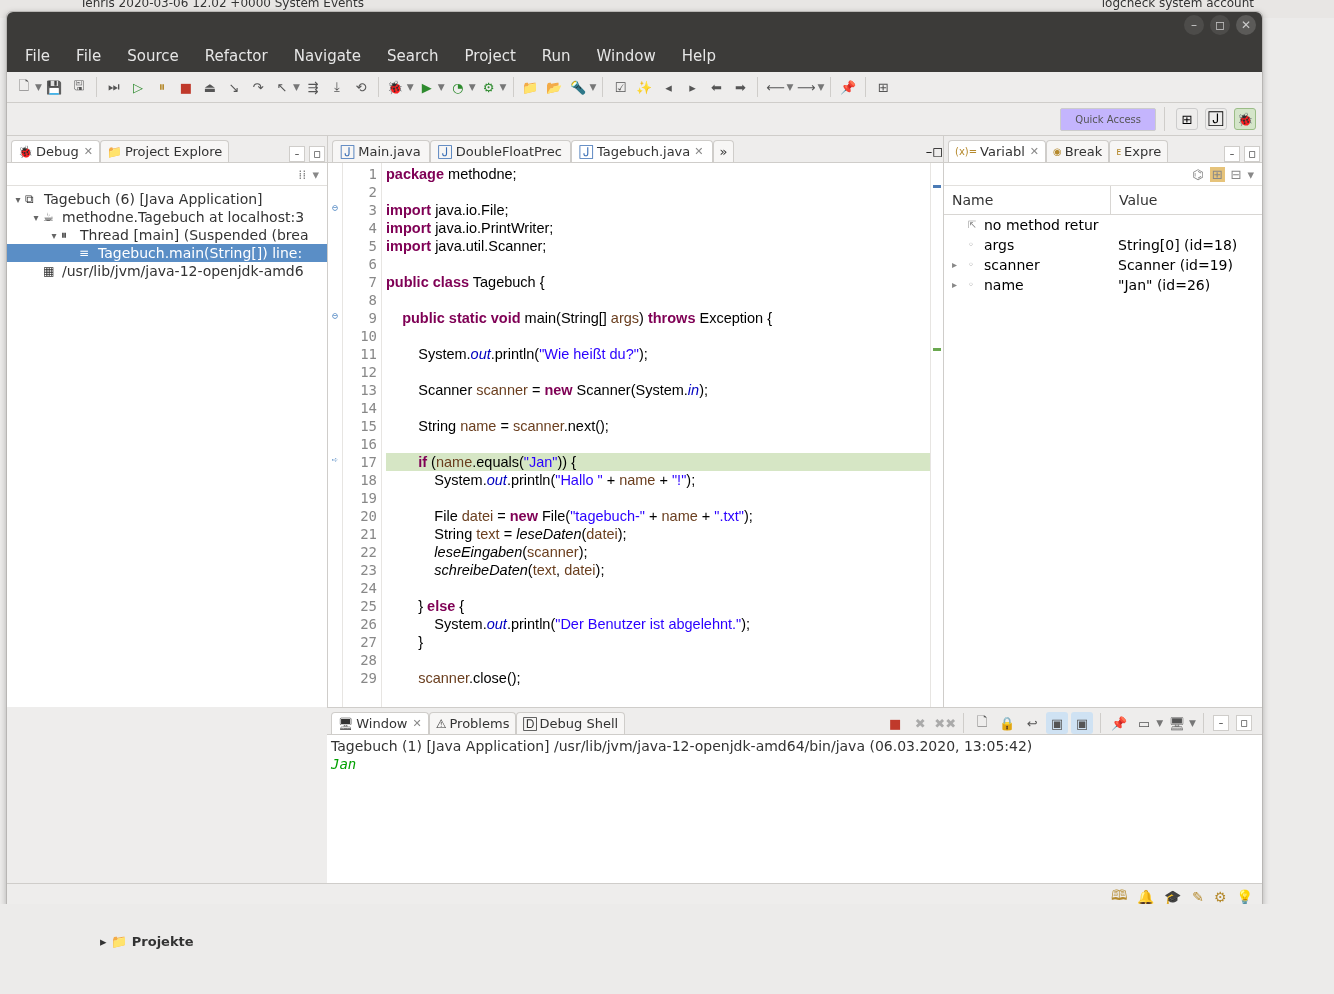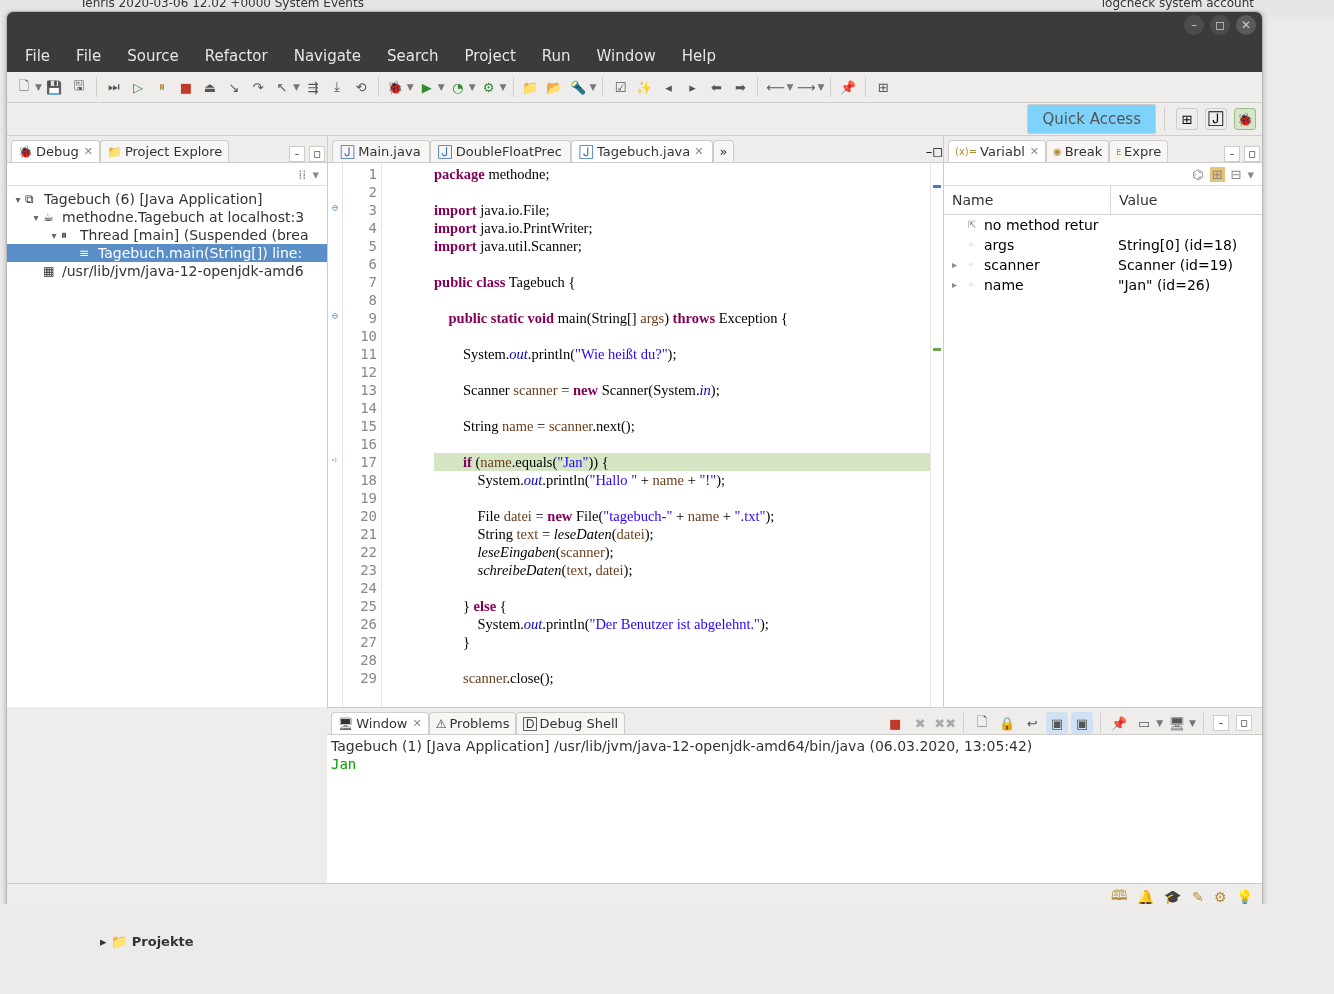--- a/index.html
+++ b/index.html
@@ -11,21 +11,21 @@
 .titlebar .win-buttons{position:absolute;right:6px;top:3px;display:flex;gap:6px;}
 .win-btn{width:20px;height:20px;border-radius:10px;background:#4d4c4a;color:#ccc;display:flex;align-items:center;justify-content:center;font-size:12px;cursor:pointer;}
 .win-btn.close{background:#5b5a58;}
 .menubar{height:32px;background:#3c3b39;color:#e6e6e6;display:flex;align-items:center;padding:0 6px;gap:2px;font-size:15px;}
 .menubar .menu-item{padding:6px 12px;border-radius:3px;cursor:pointer;}
 .toolbar{height:30px;background:#eeedec;border-bottom:1px solid #cfcdca;display:flex;align-items:center;padding:0 6px;gap:2px;}
 .tb-icon{width:18px;height:18px;display:flex;align-items:center;justify-content:center;font-size:13px;color:#555;border:1px solid transparent;border-radius:3px;padding:1px;cursor:pointer;}
 .tb-sep{width:1px;height:20px;background:#cfcdca;margin:0 4px;}
 .tb-drop{font-size:9px;color:#777;margin-left:-2px;cursor:pointer;}
 .quick-row{height:32px;background:#eeedec;border-bottom:1px solid #cfcdca;display:flex;align-items:center;justify-content:flex-end;padding:0 6px;gap:4px;}
-.quick-box{border:1px solid #ccc;background:#7dd3fc;padding:5px 14px;border-radius:2px;color:#555;font-size:15px;}
+.quick-box{border:1px solid #ccc;background:#c4b5fd;padding:5px 14px;border-radius:2px;color:#555;font-size:10px;}
 .persp-icon{width:20px;height:20px;display:flex;align-items:center;justify-content:center;border:1px solid #ccc;border-radius:3px;margin-left:3px;cursor:pointer;}
 .persp-icon.active{background:#d4e5c9;border-color:#9bbd87;}
 .body-area{flex:1;display:flex;flex-direction:column;min-height:0;}
 .top-panes{flex:1;display:flex;min-height:0;}
 .left-pane{width:320px;border-right:1px solid #cfcdca;display:flex;flex-direction:column;background:#eeedec;}
 .pane-tabs{height:26px;display:flex;align-items:flex-end;background:#eeedec;border-bottom:1px solid #cfcdca;padding-left:4px;gap:0;}
 .pane-tab{display:flex;align-items:center;gap:3px;padding:3px 6px;border:1px solid #cfcdca;border-bottom:none;background:#f7f6f5;border-radius:4px 4px 0 0;font-size:13px;color:#333;cursor:pointer;white-space:nowrap;}
 .pane-tab.active{background:#fff;}
 .pane-tab .x{color:#888;font-size:11px;margin-left:2px;}
 .pane-tab .ico{font-size:12px;}
@@ -40,21 +40,21 @@
 .tree-ico{width:16px;font-size:12px;margin-right:3px;}
 .center-pane{flex:1;display:flex;flex-direction:column;min-width:0;border-right:1px solid #cfcdca;}
 .editor-tabs{height:26px;display:flex;align-items:flex-end;background:#eeedec;border-bottom:1px solid #cfcdca;padding-left:4px;}
 .editor-tab{display:flex;align-items:center;gap:4px;padding:3px 8px;border:1px solid #cfcdca;border-bottom:none;background:#f7f6f5;border-radius:4px 4px 0 0;font-size:13px;color:#333;cursor:pointer;}
 .editor-tab.active{background:#fff;}
 .editor-tab .fico{color:#3b6fb5;font-size:12px;}
 .editor-tab .x{color:#888;font-size:11px;}
 .editor-body{flex:1;display:flex;background:#fff;overflow:hidden;position:relative;}
 .ruler{width:34px;background:#fff;border-right:1px solid #e7e5e2;text-align:right;color:#888;font-family:"DejaVu Sans Mono",monospace;font-size:14px;padding:2px 4px 2px 0;line-height:18px;white-space:pre;}
 .marker-col{width:14px;background:#fff;border-right:1px solid #e7e5e2;font-family:monospace;font-size:10px;line-height:18px;color:#5a8ec6;white-space:pre;text-align:center;}
-.code{flex:1;font-family:Liberation Serif, serif;font-size:14.5px;line-height:18px;padding:2px 0 2px 4px;white-space:pre;overflow:auto;margin-left:48px;}
+.code{flex:1;font-family:Liberation Sans, sans-serif;font-size:14.5px;line-height:18px;padding:2px 0 2px 4px;white-space:pre;overflow:auto;}
 .code .kw{color:#7f0055;font-weight:bold;}
 .code .st{color:#2a00ff;}
 .code .fld{color:#0000c0;font-style:italic;}
 .code .var{color:#6a3e1e;}
 .code .mth{font-style:italic;}
 .code-line{display:block;height:18px;}
 .code-line.current{background:#d6e6c5;}
 .overview{width:12px;background:#fff;border-left:1px solid #e7e5e2;position:relative;}
 .ov-mark{position:absolute;left:2px;width:8px;height:3px;}
 .right-pane{width:318px;display:flex;flex-direction:column;background:#eeedec;}
@@ -64,21 +64,21 @@
 .var-col-h:first-child{width:150px;}
 .var-row{display:flex;font-size:14px;padding:2px 0;}
 .var-row .c1{width:158px;padding-left:8px;display:flex;align-items:center;gap:4px;white-space:nowrap;}
 .var-row .c2{padding-left:8px;}
 .var-ico{width:12px;height:12px;font-size:10px;color:#888;}
 .console-area{height:175px;border-top:1px solid #cfcdca;display:flex;flex-direction:column;background:#eeedec;margin-left:320px;margin-right:0;}
 .console-area .pane-tabs{padding-right:4px;}
 .console-toolbar-right{display:flex;align-items:center;gap:3px;margin-left:auto;padding-right:4px;}
 .console-body{flex:1;background:#fff;overflow:auto;font-family:"DejaVu Sans Mono",monospace;font-size:14px;line-height:18px;padding:2px 4px;color:#000;}
 .console-body .header-line{font-family:"DejaVu Sans",sans-serif;color:#333;}
-.console-body .input{color:#00a000;}
+.console-body .input{color:#00a000;font-style:italic;}
 .statusbar{height:26px;border-top:1px solid #cfcdca;background:#eeedec;display:flex;align-items:center;justify-content:flex-end;padding:0 8px;gap:10px;}
 .status-icon{font-size:14px;color:#b58a2e;cursor:pointer;}
 .bottom-desktop{position:absolute;bottom:0;left:0;right:0;height:60px;background:#ecebea;font-size:13px;color:#476a9e;padding:30px 100px 0 100px;}
 .bottom-desktop .proj{color:#333;font-weight:bold;}
 .drag-dots{position:absolute;left:50%;transform:translateX(-50%);bottom:0;width:30px;height:6px;color:#bbb;text-align:center;font-size:8px;letter-spacing:2px;}
 </style>
 </head>
 <body>
 
 <div class="outer">

